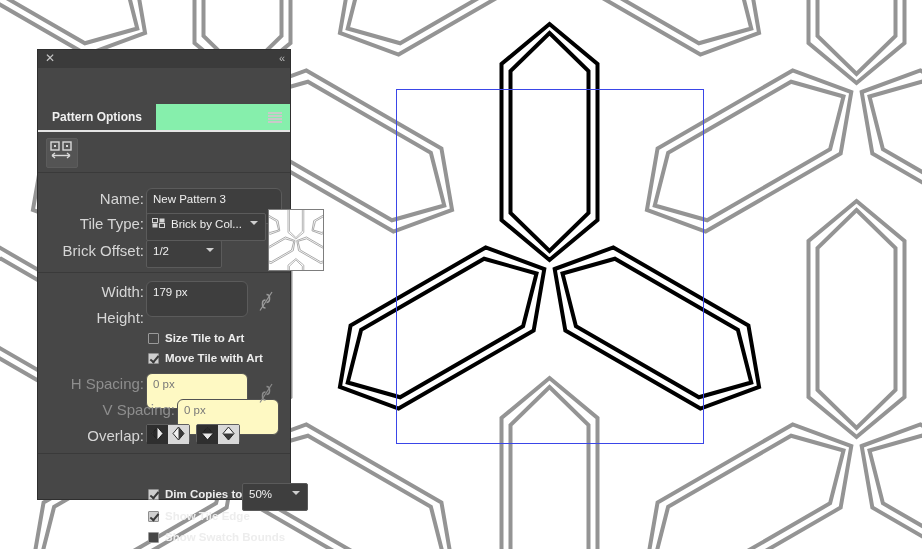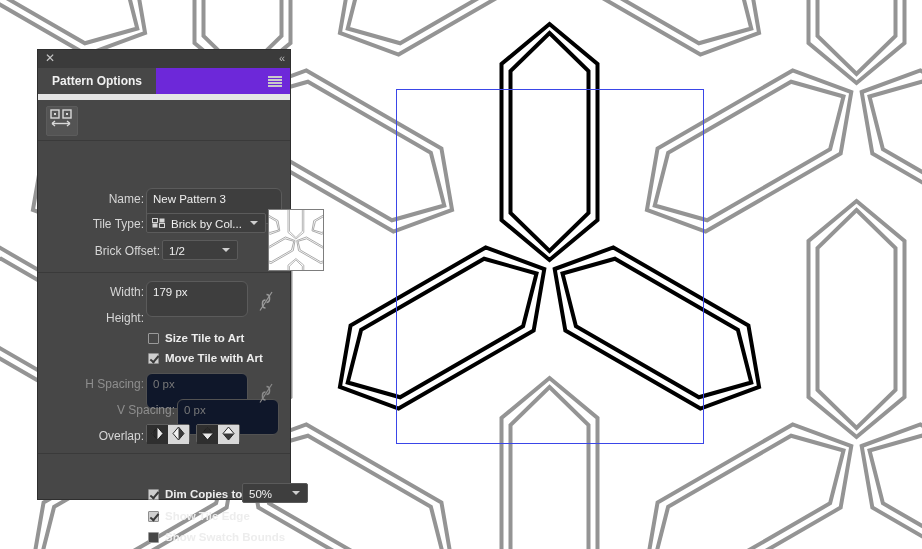--- a/index.html
+++ b/index.html
@@ -22,52 +22,52 @@
   }
   .titlebar{height:18px;background:#3b3b3b;position:relative;}
   .closeglyph{
     position:absolute;left:5px;top:1px;width:14px;height:14px;
     color:#c8c8c8;font-size:12px;line-height:14px;text-align:center;cursor:pointer;
   }
   .collapse{
     position:absolute;right:6px;top:2px;color:#b9b9b9;font-size:11px;
     line-height:13px;cursor:pointer;letter-spacing:-1px;
   }
-  .tabbar{height:26px;background:#6d28d9;position:relative;border-bottom:6px solid #e5e5e5;}
+  .tabbar{height:26px;background:#86efac;position:relative;border-bottom:2px solid #e5e5e5;margin-top:36px;}
   .tab{
     position:absolute;left:0;top:0;height:26px;padding:0 14px;
     background:#474747;color:#f0f0f0;font-size:12px;font-weight:bold;
     line-height:27px;
   }
   .hamburger{
     position:absolute;right:8px;top:8px;width:14px;height:11px;cursor:pointer;
     display:flex;flex-direction:column;justify-content:space-between;
   }
   .hamburger i{display:block;height:2px;background:#c9c9c9;}
 
   .toolrow{height:40px;position:relative;border-bottom:1px solid #3a3a3a;}
   .toolbtn{
     position:absolute;left:8px;top:6px;width:30px;height:28px;
     background:#545454;border:1px solid #5c5c5c;border-radius:2px;cursor:pointer;
   }
 
   .row{position:relative;height:26px;}
   .lbl{
-    position:absolute;right:0;top:0;line-height:22px;font-size:12px;
+    position:absolute;right:0;top:0;line-height:22px;font-size:15px;
     color:#d6d6d6;text-align:right;white-space:nowrap;
   }
   .lbl.dim{color:#8e8e8e;}
   .field{
     position:absolute;height:36px;background:#3e3e3e;border:1px solid #5b5b5b;
     border-radius:6px;color:#efefef;font-size:11.5px;line-height:20px;
     padding:0 6px;box-sizing:border-box;white-space:nowrap;overflow:hidden;
   }
-  .field.dim{color:#787878;background:#0f172a;border-color:#525252;}
+  .field.dim{color:#787878;background:#fef9c3;border-color:#525252;}
   .select{
-    position:absolute;height:20px;background:#3e3e3e;border:1px solid #5b5b5b;
+    position:absolute;height:28px;background:#3e3e3e;border:1px solid #5b5b5b;
     border-radius:2px;color:#efefef;font-size:11.5px;line-height:20px;
     padding:0 6px;box-sizing:border-box;cursor:pointer;white-space:nowrap;
   }
   .caret{
     position:absolute;right:6px;top:0;width:9px;height:20px;
   }
   .caret:before{
     content:"";position:absolute;left:0;top:7px;
     border-left:4px solid transparent;border-right:4px solid transparent;
     border-top:4px solid #cfcfcf;
@@ -265,21 +265,21 @@
           <rect x="0.5" y="0.5" width="5" height="4" fill="none" stroke="#d4d4d4"></rect>
           <rect x="7.5" y="0.5" width="5" height="4" fill="#d4d4d4"></rect>
           <rect x="0.5" y="5.5" width="5" height="4" fill="#d4d4d4"></rect>
           <rect x="7.5" y="5.5" width="5" height="4" fill="none" stroke="#d4d4d4"></rect>
         </svg>
       </span>
       <span class="caret"></span>
     </div>
   </div>
 
-  <div class="row" style="position:absolute;left:0;top:190px;width:252px;margin-left:16px;">
+  <div class="row" style="position:absolute;left:0;top:190px;width:252px;">
     <div class="lbl" style="right:146px;">Brick Offset:</div>
     <div class="select" style="left:108px;top:0;width:76px;">
       <span>1/2</span>
       <span class="caret"></span>
     </div>
   </div>
 
   <div class="thumb">
     <svg id="thumbsvg" width="54" height="60" viewBox="0 0 54 60">
         <g transform="scale(0.165) translate(-386.5,-84)">

